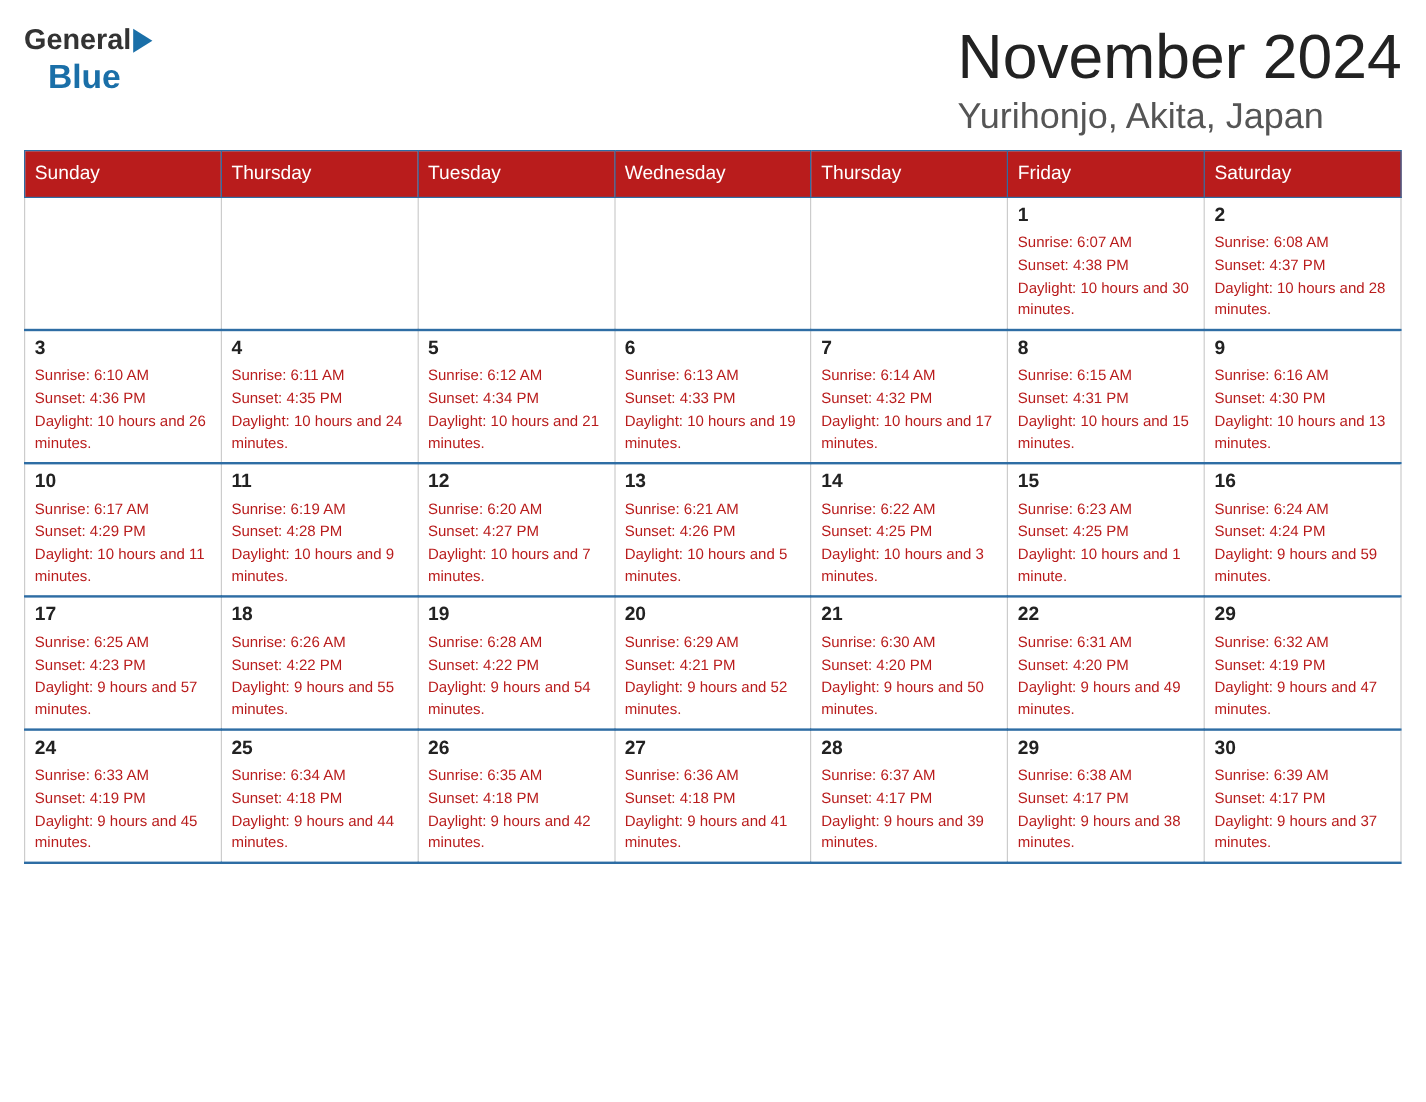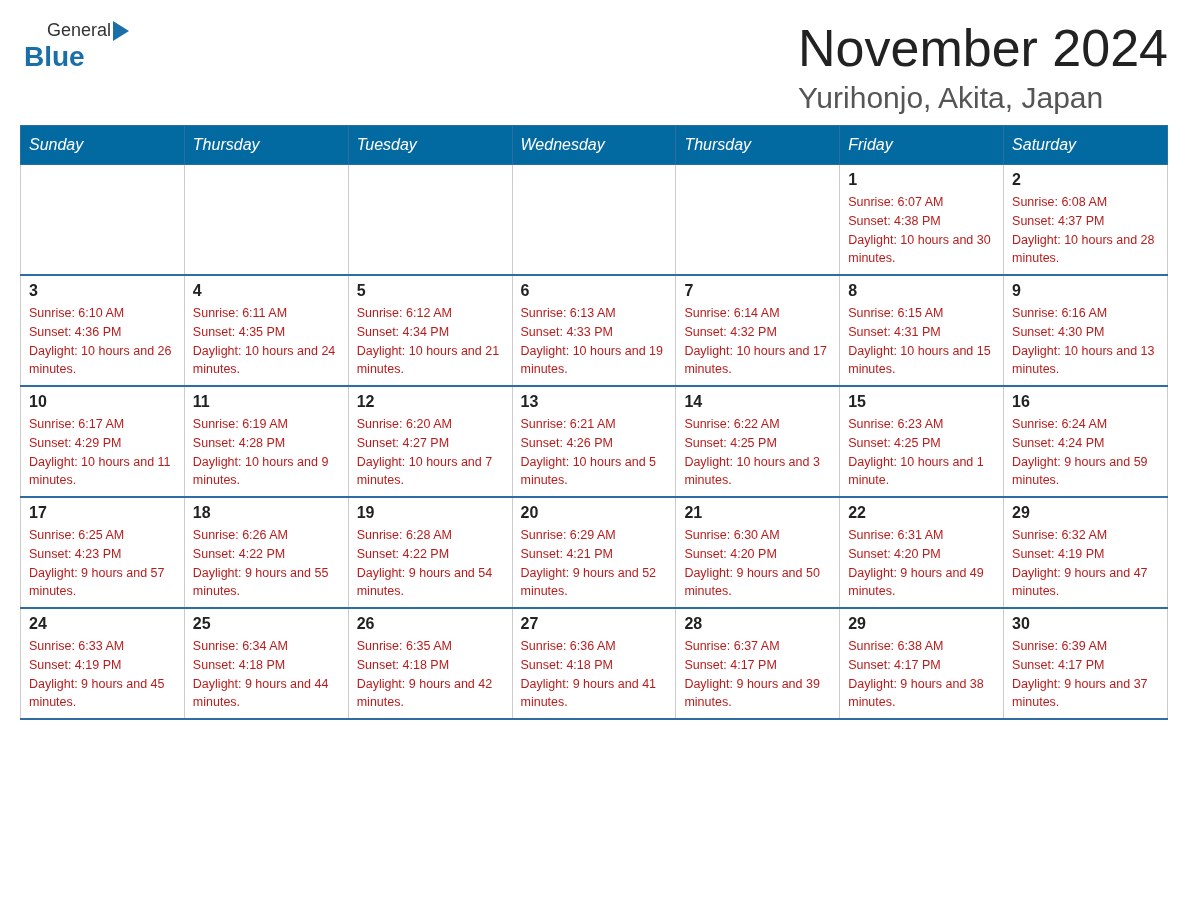--- a/index.html
+++ b/index.html
@@ -34,28 +34,27 @@
       font-size: 30px;
       color: #555;
       margin-top: 4px;
     }
     .calendar {
       width: 100%;
       border-collapse: collapse;
       margin-top: 10px;
     }
     .calendar thead th {
-      background-color: #0369a1;
+      background-color: #b91c1c;
       color: #fff;
       font-size: 16px;
       font-weight: normal;
       padding: 10px 8px;
       text-align: left;
       border: 1px solid #2e6da4;
-      font-style: italic;
     }
     .calendar tbody td {
       vertical-align: top;
       border: 1px solid #ccc;
       padding: 6px 8px;
       width: calc(100% / 7);
       min-height: 100px;
       font-size: 13px;
       color: #333;
       background: #fff;
@@ -76,38 +75,37 @@
       line-height: 1.5;
     }
     .empty-cell {
       background: #f9f9f9;
     }
     .logo-row {
       display: flex;
       align-items: center;
     }
     .logo-text-general {
-      font-size: 18px;
-      font-weight: normal;
+      font-size: 24px;
+      font-weight: bold;
       color: #333;
-      margin-left: 27px;
     }
     .logo-triangle {
       width: 0;
       height: 0;
       border-left: 16px solid #1a6fa8;
       border-top: 10px solid transparent;
       border-bottom: 10px solid transparent;
       display: inline-block;
       margin-left: 2px;
       position: relative;
       top: 0px;
     }
     .logo-second-row {
-      margin-left: 4px;
+      margin-left: 20px;
     }
     .logo-text-blue {
       font-size: 28px;
       font-weight: bold;
       color: #1a6fa8;
     }
   </style>
 </head>
 <body>
 

